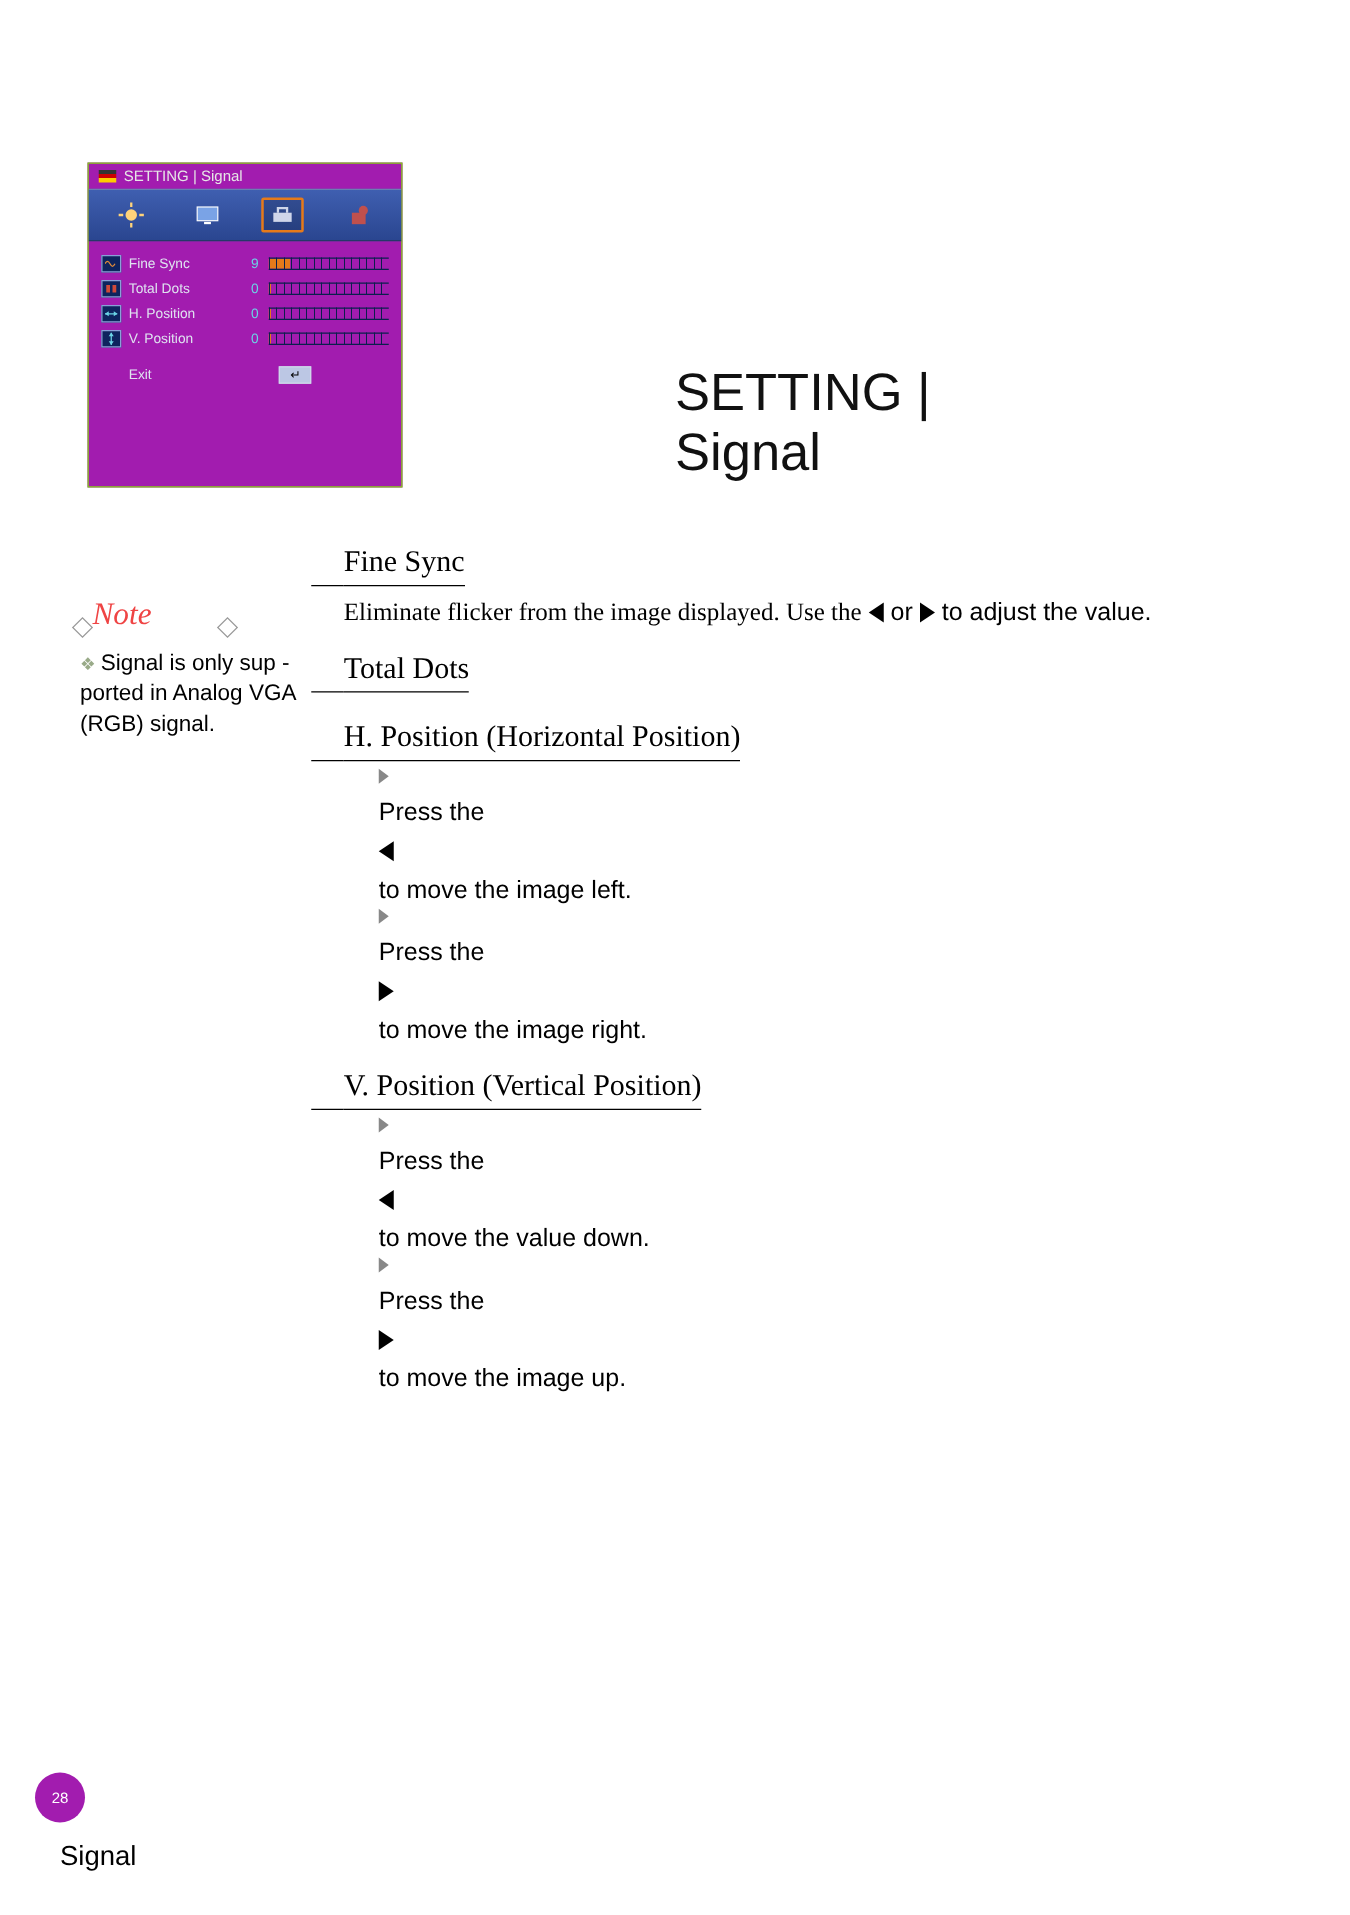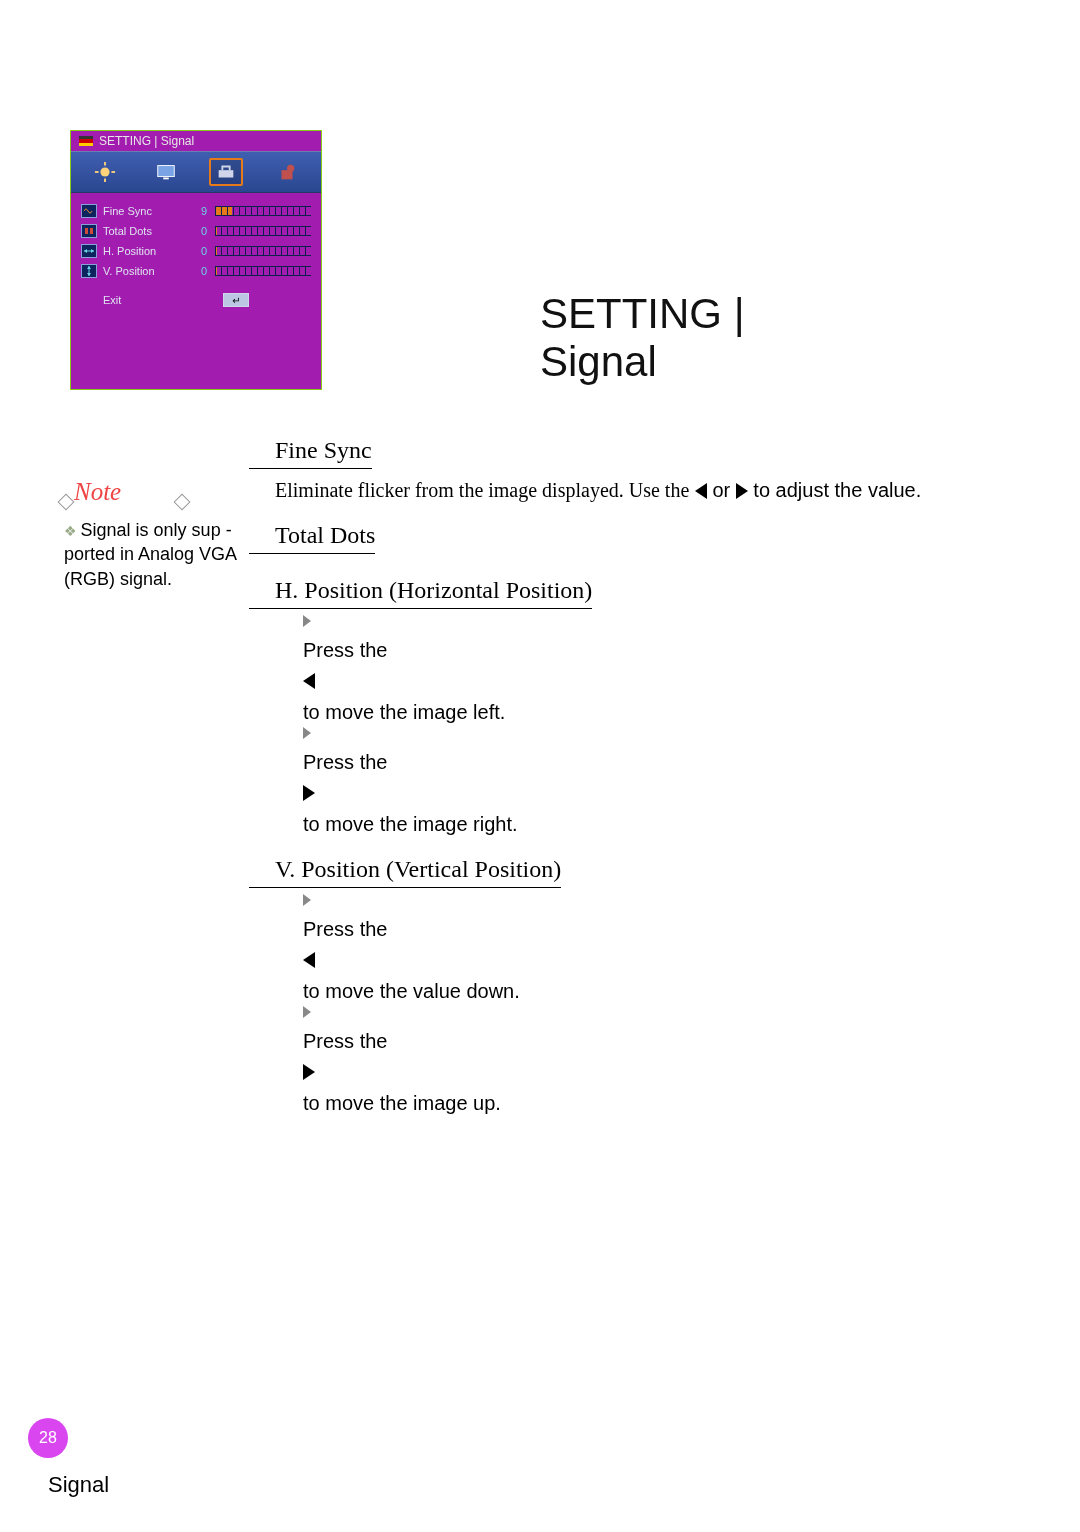--- a/index.html
+++ b/index.html
@@ -213,24 +213,24 @@
     margin-right: 4px;
   }
 
   
   .page-badge {
     position: absolute;
     left: 28px;
     bottom: 74px;
     width: 40px; height: 40px;
     border-radius: 50%;
-    background: #d946ef;
+    background: #a21caf;
     color: #fff;
     display: flex; align-items: center; justify-content: center;
-    font-size: 16px;
+    font-size: 12px;
     text-align: center;
   }
   .lang {
     position: absolute;
     left: 48px;
     bottom: 34px;
     font-size: 22px;
     color: #000;
   }
 </style>

